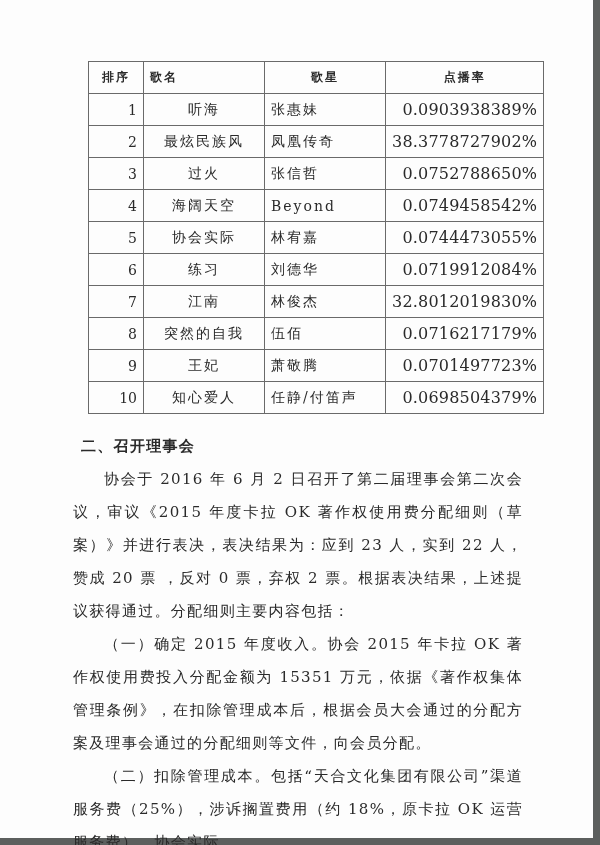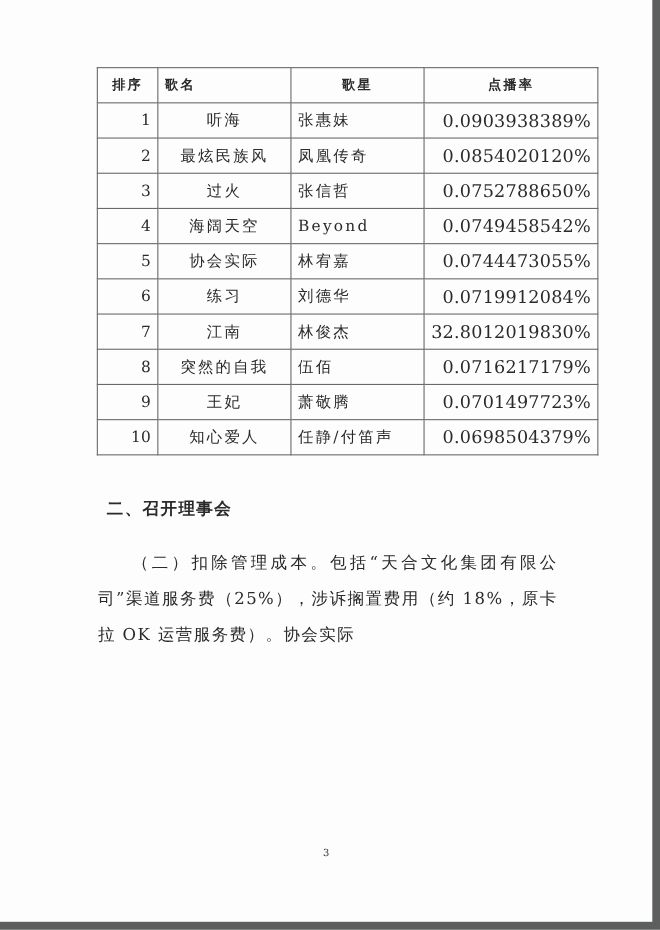--- a/index.html
+++ b/index.html
@@ -48,21 +48,21 @@
 
   .body-text {
     position: absolute;
     left: 73px;
     top: 430px;
     width: 450px;
     font-size: 15px;
     line-height: 33px;
   }
   .body-text p {
-    margin: 16px;
+    margin: 0;
     text-align: justify;
     letter-spacing: 1.3px;
   }
   .section-heading {
     font-family: "DejaVu Sans", "Liberation Sans", sans-serif;
     font-weight: bold;
     letter-spacing: 2px;
     padding-left: 8px;
   }
   .indent { text-indent: 31px; }
@@ -94,21 +94,21 @@
       <tr>
         <td class="col-rank">1</td>
         <td class="col-song">听海</td>
         <td class="col-singer">张惠妹</td>
         <td class="col-rate">0.0903938389%</td>
       </tr>
       <tr>
         <td class="col-rank">2</td>
         <td class="col-song">最炫民族风</td>
         <td class="col-singer">凤凰传奇</td>
-        <td class="col-rate">0.0854020120%</td>
+        <td class="col-rate">38.3778727902%</td>
       </tr>
       <tr>
         <td class="col-rank">3</td>
         <td class="col-song">过火</td>
         <td class="col-singer">张信哲</td>
         <td class="col-rate">0.0752788650%</td>
       </tr>
       <tr>
         <td class="col-rank">4</td>
         <td class="col-song">海阔天空</td>
@@ -149,17 +149,19 @@
         <td class="col-rank">10</td>
         <td class="col-song">知心爱人</td>
         <td class="col-singer">任静/付笛声</td>
         <td class="col-rate">0.0698504379%</td>
       </tr>
     </tbody>
   </table>
 
   <div class="body-text">
     <p class="section-heading">二、召开理事会</p>
+    <p class="indent">协会于 2016 年 6 月 2 日召开了第二届理事会第二次会议，审议《2015 年度卡拉 OK 著作权使用费分配细则（草案）》并进行表决，表决结果为：应到 23 人，实到 22 人，赞成 20 票 ，反对 0 票，弃权 2 票。根据表决结果，上述提议获得通过。分配细则主要内容包括：</p>
+    <p class="indent">（一）确定 2015 年度收入。协会 2015 年卡拉 OK 著作权使用费投入分配金额为 15351 万元，依据《著作权集体管理条例》，在扣除管理成本后，根据会员大会通过的分配方案及理事会通过的分配细则等文件，向会员分配。</p>
     <p class="indent">（二）扣除管理成本。包括“天合文化集团有限公司”渠道服务费（25%），涉诉搁置费用（约 18%，原卡拉 OK 运营服务费）。协会实际</p>
   </div>
 
   <div class="page-number">3</div>
 </div>
 
 </body></html>

